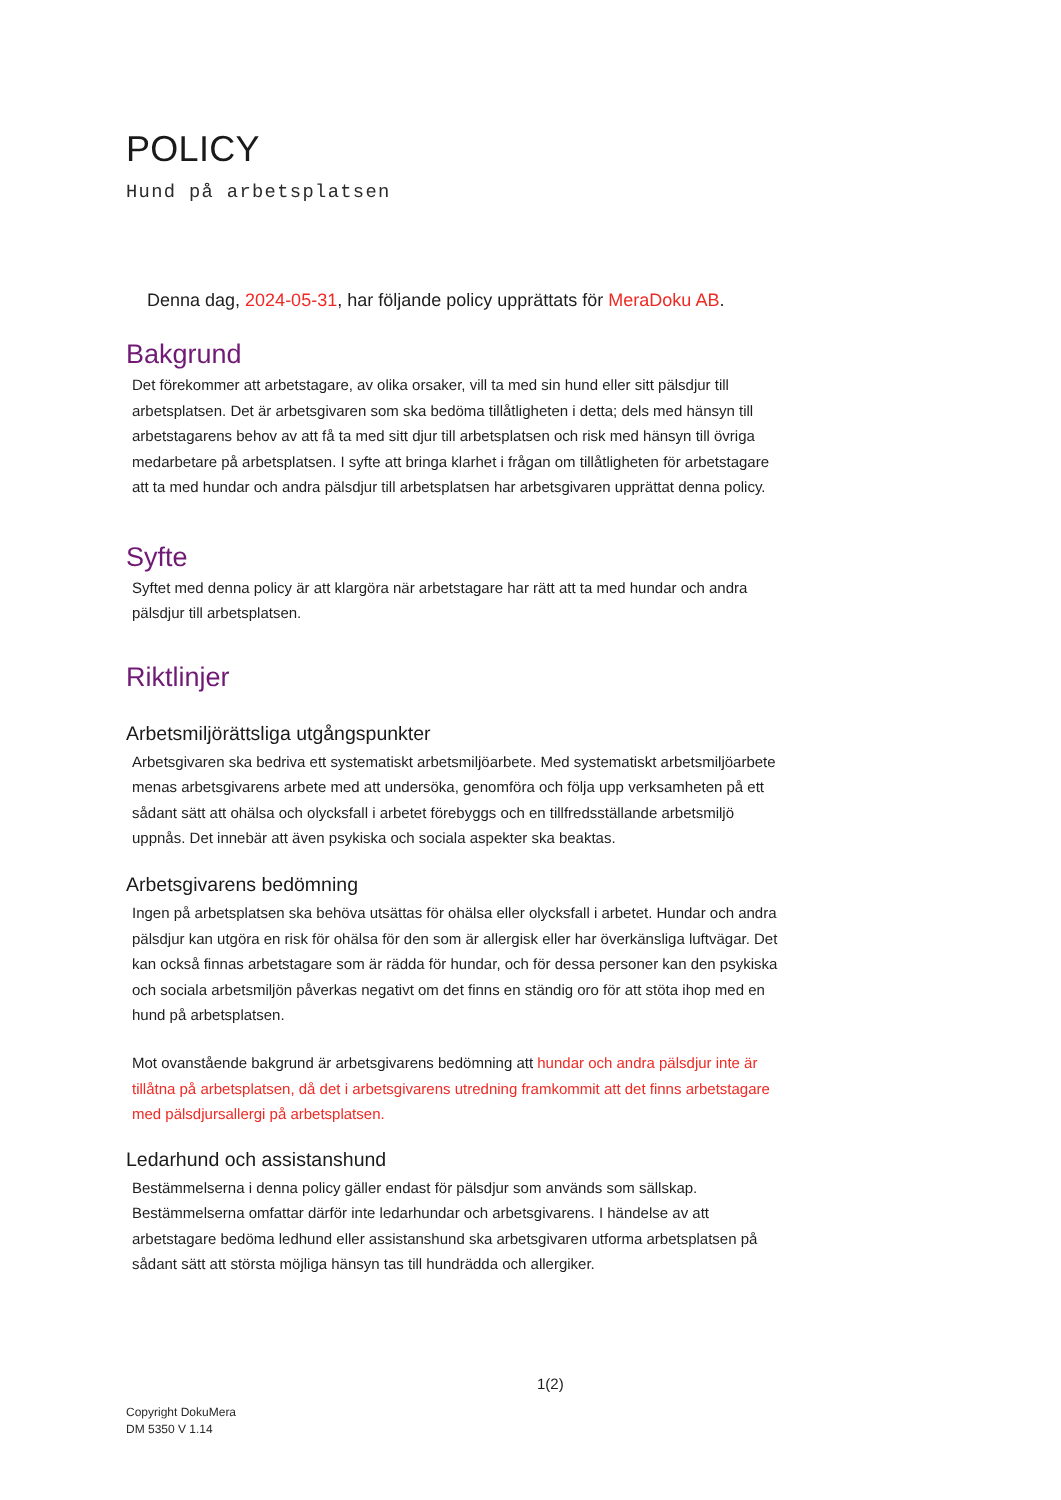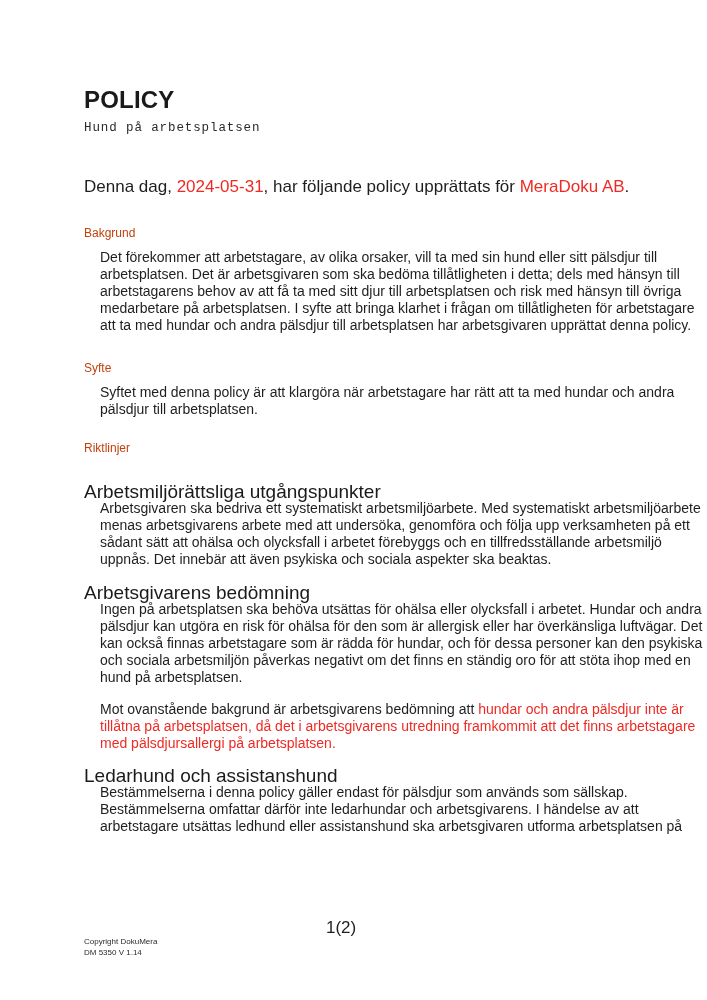--- a/index.html
+++ b/index.html
@@ -1,27 +1,27 @@
 <!DOCTYPE html>
 <html><head>
 <meta charset="utf-8">
 <style>
   html, body { margin: 0; padding: 0; background: #ffffff; }
   body { width: 707px; height: 1000px; position: relative; overflow: hidden;
          font-family: "Liberation Sans", "DejaVu Sans", sans-serif; color: #1e1e1e; }
   .page { position: absolute; left: 84px; top: 0; width: 560px; }
-  .title { position: absolute; top: 86px; left: 0; font-size: 24px; font-weight: bold; letter-spacing: 0.2px; color: #1a1a1a; margin: 0; }
+  .title { position: absolute; top: 86px; left: 0; font-size: 24px; font-weight: normal; letter-spacing: 0.2px; color: #1a1a1a; margin: 0; }
   .subtitle { position: absolute; top: 121px; left: 0; font-size: 12.5px; letter-spacing: 0.9px; color: #2a2a2a; margin: 0; font-family: Liberation Mono, monospace; }
-  .intro { position: absolute; top: 178px; left: 0; font-size: 17px; line-height: 17px; margin: 0; white-space: nowrap; }
+  .intro { position: absolute; top: 178px; left: 0; font-size: 12px; line-height: 17px; margin: 14px; white-space: nowrap; }
   .red { color: #ee2a24; }
-  .h2 { position: absolute; left: 0; font-size: 12px; font-weight: normal; color: #c2410c; margin: 0; }
-  .h3 { position: absolute; left: 0; font-size: 19px; font-weight: normal; color: #1a1a1a; margin: 0; }
-  .para { position: absolute; left: 16px; width: 560px; font-size: 14px; line-height: 17.1px; margin: 0; }
+  .h2 { position: absolute; left: 0; font-size: 18px; font-weight: normal; color: #701a75; margin: 0; }
+  .h3 { position: absolute; left: 0; font-size: 13px; font-weight: normal; color: #1a1a1a; margin: 0; }
+  .para { position: absolute; left: 4px; width: 560px; font-size: 10px; line-height: 17.1px; margin: 0; }
   .para .ln { display: block; white-space: nowrap; }
-  .pagenum { position: absolute; top: 918px; left: 326px; font-size: 17px; color: #1e1e1e; }
+  .pagenum { position: absolute; top: 918px; left: 358px; font-size: 10px; color: #1e1e1e; }
   .footer { position: absolute; top: 936px; left: 84px; font-size: 8px; line-height: 11px; color: #2a2a2a; }
   .footer div { white-space: nowrap; }
 </style>
 </head>
 <body>
 
 <div class="page">
   <h1 class="title">POLICY</h1>
   <p class="subtitle">Hund på arbetsplatsen</p>
 
@@ -64,21 +64,22 @@
   <p class="para" style="top:701px;">
     <span class="ln"><span>Mot ovanstående bakgrund är arbetsgivarens bedömning att </span><span class="red">hundar och andra pälsdjur inte är</span></span>
     <span class="ln red">tillåtna på arbetsplatsen, då det i arbetsgivarens utredning framkommit att det finns arbetstagare</span>
     <span class="ln red">med pälsdjursallergi på arbetsplatsen.</span>
   </p>
 
   <h3 class="h3" style="top:765px;">Ledarhund och assistanshund</h3>
   <p class="para" style="top:784px;">
     <span class="ln">Bestämmelserna i denna policy gäller endast för pälsdjur som används som sällskap.</span>
     <span class="ln">Bestämmelserna omfattar därför inte ledarhundar och arbetsgivarens. I händelse av att</span>
-    <span class="ln">arbetstagare utsättas ledhund eller assistanshund ska arbetsgivaren utforma arbetsplatsen på</span>
+    <span class="ln">arbetstagare bedöma ledhund eller assistanshund ska arbetsgivaren utforma arbetsplatsen på</span>
+    <span class="ln">sådant sätt att största möjliga hänsyn tas till hundrädda och allergiker.</span>
   </p>
 </div>
 
 <div class="pagenum">1(2)</div>
 
 <div class="footer">
   <div>Copyright DokuMera</div>
   <div>DM 5350 V 1.14</div>
 </div>
 

